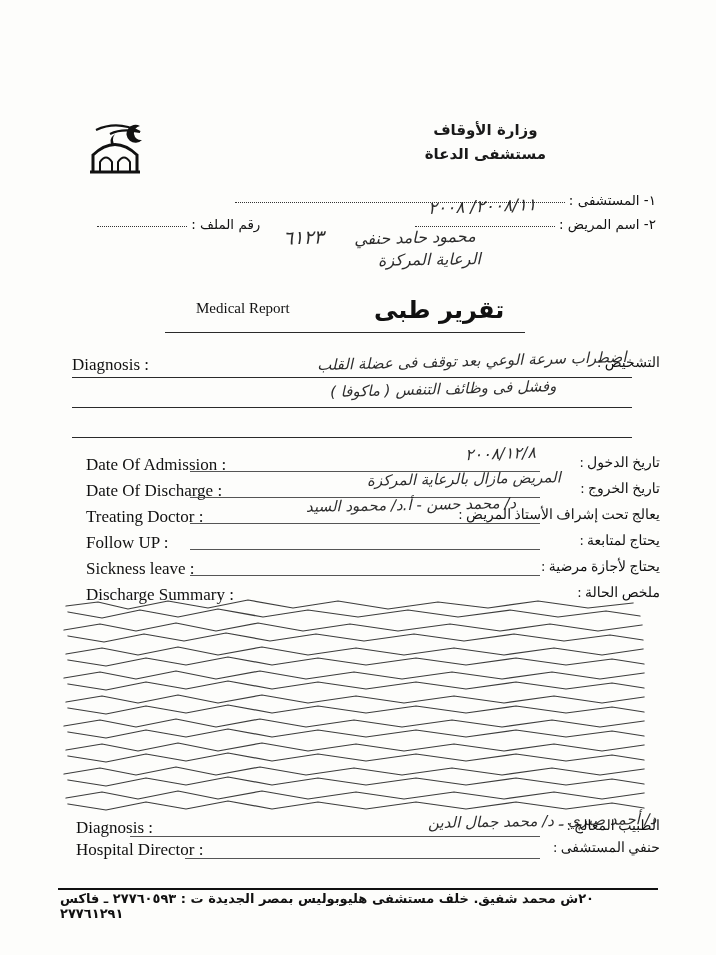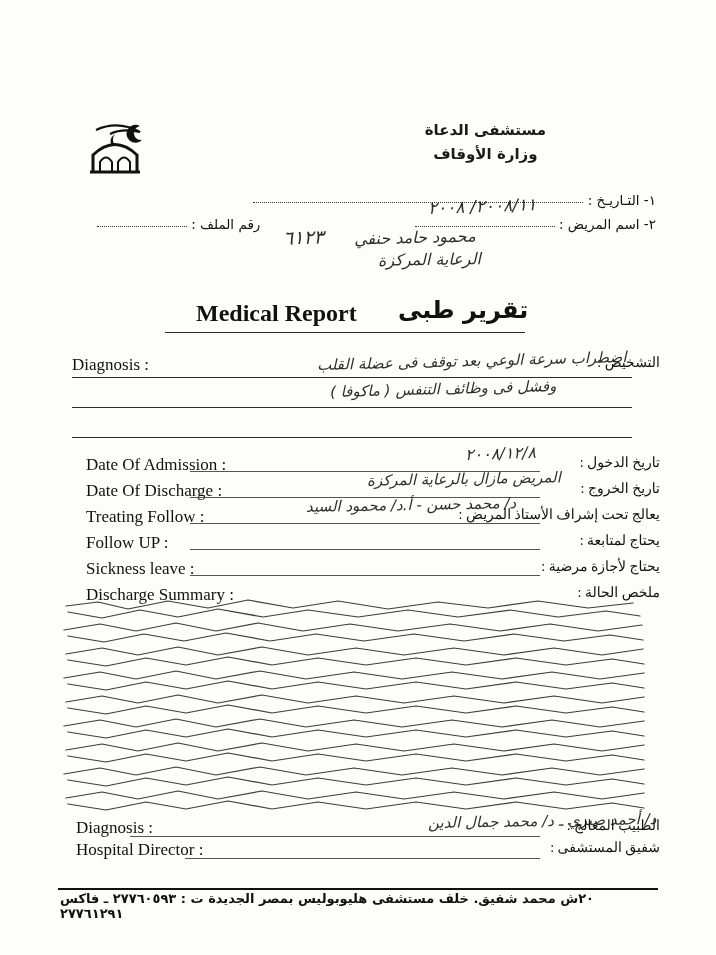--- a/index.html
+++ b/index.html
@@ -91,27 +91,27 @@
     position: absolute;
     top: 298px;
     left: 0;
     right: 0;
     height: 36px;
   }
   .title-en {
     position: absolute;
     left: 196px;
     top: 2px;
-    font-size: 24px;
-    font-weight: bold;
+    font-size: 15px;
+    font-weight: normal;
     font-family: "Liberation Serif", serif;
   }
   .title-ar {
     position: absolute;
-    left: 398px;
+    left: 374px;
     top: -2px;
     font-size: 24px;
     font-weight: bold;
     font-family: "DejaVu Sans", sans-serif;
     direction: rtl;
   }
 
   
   .field {
     position: absolute;
@@ -168,39 +168,39 @@
     opacity: .85;
   }
 </style>
 </head>
 <body>
 
 <div class="page">
 
   <div class="header">
     <div class="ministry-block">
+      <div>وزارة الأوقاف</div>
       <div>مستشفى الدعاة</div>
-      <div>وزارة الأوقاف</div>
     </div>
     <svg class="logo" viewBox="0 0 66 54">
       <path d="M8 50 H58" stroke="#111" stroke-width="3" fill="none"></path>
       <path d="M11 50 V33 Q33 12 55 33 V50" stroke="#111" stroke-width="3" fill="none"></path>
       <path d="M18 50 V40 Q24 31 30 40 V50" stroke="#111" stroke-width="2" fill="none"></path>
       <path d="M36 50 V40 Q42 31 48 40 V50" stroke="#111" stroke-width="2" fill="none"></path>
       <path d="M33 24 q -4 -7 0 -12 q -7 5 -3 12 z" fill="#111"></path>
       <path d="M14 8 q 22 -10 44 2 q -18 -4 -30 2" stroke="#111" stroke-width="2.2" fill="none"></path>
       <path d="M58 4 a 9 9 0 1 0 2 14 a 7 7 0 1 1 -2 -14 z" fill="#111"></path>
     </svg>
   </div>
 
   <div class="top-fields">
 
     <div class="top-row">
       <span class="lbl">١-</span>
-      <span class="lbl">التـاريـخ :</span>
+      <span class="lbl">المستشفى :</span>
       <span class="dots" style="width:330px"></span>
     </div>
 
     <div class="top-row">
       <span class="lbl">٢-</span>
       <span class="lbl">اسم المريض :</span>
       <span class="dots" style="width:140px"></span>
       <span class="lbl2" style="">رقم الملف :</span>
       <span class="dots" style="width:90px"></span>
     </div>
@@ -237,21 +237,21 @@
   <div class="hand hw-script" style="top:444px; right:180px; font-size:16px; transform:rotate(-2deg)">٢٠٠٨/١٢/٨</div>
 
   <div class="field" style="top:481px">
     <div class="en" style="left:26px">Date Of Discharge :</div>
     <div class="ar">تاريخ الخروج :</div>
   </div>
   <div class="rule thin" style="top:497px; left:190px; width:350px;"></div>
   <div class="hand hw-script" style="top:470px; right:155px; font-size:15px; transform:rotate(-1deg)">المريض مازال بالرعاية المركزة</div>
 
   <div class="field" style="top:507px">
-    <div class="en" style="left:26px">Treating Follow :</div>
+    <div class="en" style="left:26px">Treating Doctor :</div>
     <div class="ar">يعالج تحت إشراف الأستاذ المريض :</div>
   </div>
   <div class="rule thin" style="top:523px; left:190px; width:350px;"></div>
   <div class="hand hw-script" style="top:496px; right:200px; font-size:15px; transform:rotate(-1deg)">د/ محمد حسن - أ.د/ محمود السيد</div>
 
   <div class="field" style="top:533px">
     <div class="en" style="left:26px">Follow UP :</div>
     <div class="ar">يحتاج لمتابعة :</div>
   </div>
   <div class="rule thin" style="top:549px; left:190px; width:350px;"></div>
@@ -292,21 +292,21 @@
 
   <div class="field" style="top:818px">
     <div class="en" style="left:16px">Diagnosis :</div>
     <div class="ar">الطبيب المعالج :</div>
   </div>
   <div class="rule thin" style="top:836px; left:130px; width:410px;"></div>
   <div class="hand hw-script" style="top:812px; right:60px; font-size:15px; transform:rotate(-1deg)">د/ أحمد صبري ـ د/ محمد جمال الدين</div>
 
   <div class="field" style="top:840px">
     <div class="en" style="left:16px">Hospital Director :</div>
-    <div class="ar">شفيق المستشفى :</div>
+    <div class="ar">حنفي المستشفى :</div>
   </div>
   <div class="rule thin" style="top:858px; left:185px; width:355px;"></div>
 
   <div class="rule" style="top:888px; left:58px; width:600px; border-top:2px solid #111;"></div>
   <div class="footer">
     <div>٢٠ش محمد شفيق. خلف مستشفى هليوبوليس بمصر الجديدة ت : ٢٧٧٦٠٥٩٣ ـ فاكس ٢٧٧٦١٢٩١</div>
   </div>
 
 </div>
 

